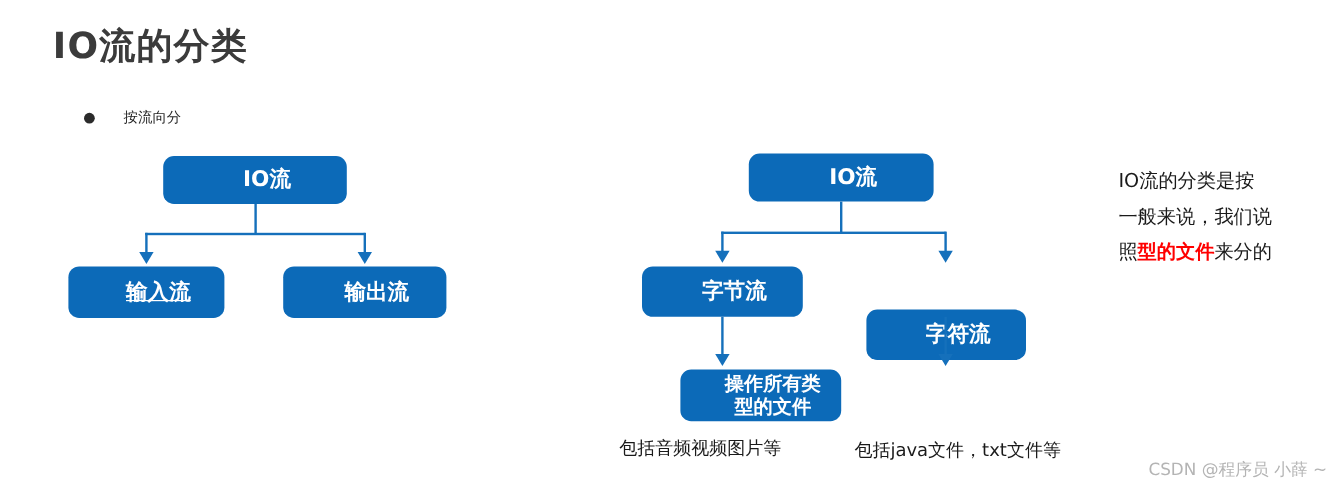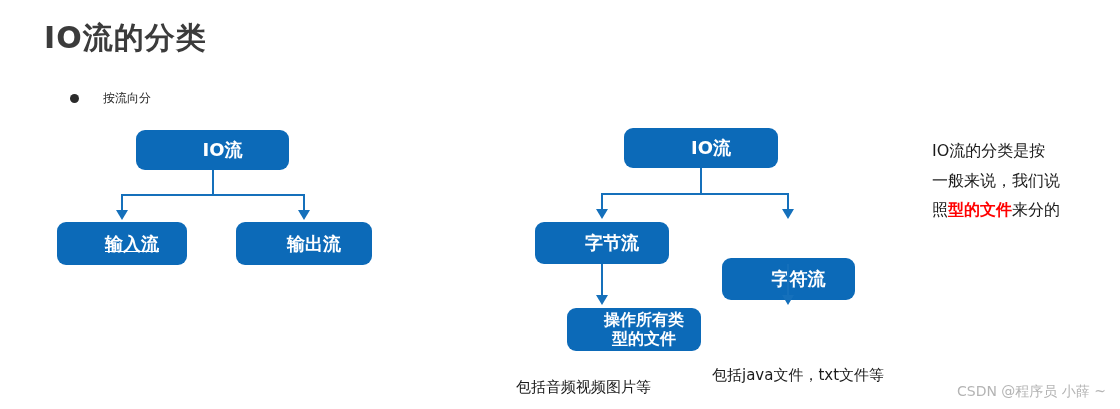--- a/index.html
+++ b/index.html
@@ -161,21 +161,21 @@
   <div class="fbox one-line" style="left:722px; top:222px; width:133px; height:42px;margin-top:36px;">字符流</div>
 
   <div class="vline" style="left:601px; top:264px; height:32px;"></div>
   <div class="vline" style="left:787px; top:264px; height:32px;"></div>
   <div class="arrow-head" style="left:596px; top:295px;"></div>
   <div class="arrow-head" style="left:782px; top:295px;"></div>
 
   <div class="fbox two-line" style="left:535px; top:308px; width:134px; height:43px; white-space:pre-line;margin-left:32px;">操作所有类
 型的文件</div>
 
-  <div class="caption" style="left:516px; top:378px;">包括音频视频图片等</div>
+  <div class="caption" style="left:516px; top:364px;">包括音频视频图片等</div>
   <div class="caption" style="left:712px; top:366px;">包括java文件，txt文件等</div>
 
   <div class="side-note">
     <div>IO流的分类是按</div>
     <div>一般来说，我们说</div>
     <div><span>照</span><span class="hl">型的文件</span><span>来分的</span></div>
   </div>
 
   <div class="watermark">CSDN @程序员 小薛 ~</div>
 

